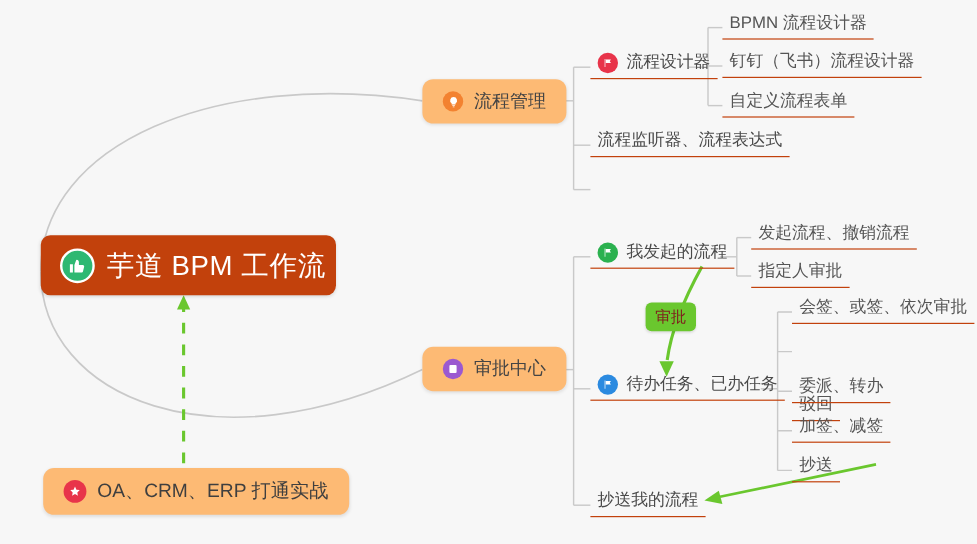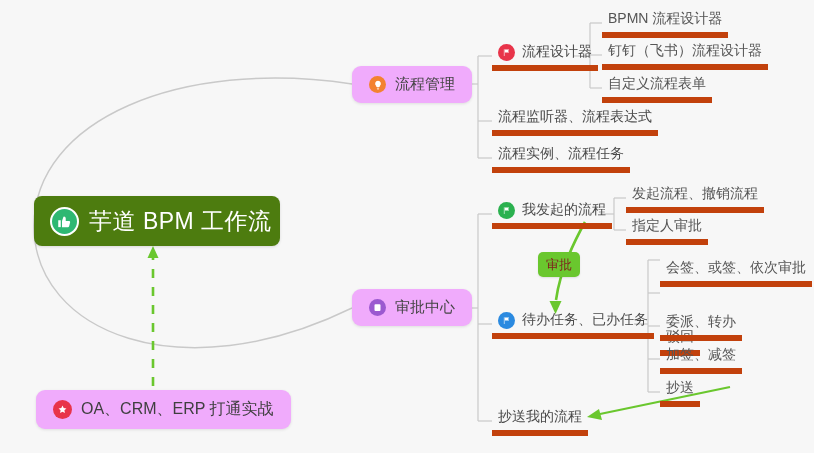--- a/index.html
+++ b/index.html
@@ -12,45 +12,45 @@
   }
   #canvas{position:absolute;inset:0;width:814px;height:453px;}
   svg.wires{position:absolute;left:0;top:0;width:814px;height:453px;pointer-events:none;}
 
   
   .node{position:absolute;display:flex;align-items:center;box-sizing:border-box;}
 
   
   .root{
     left:34px;top:196px;width:246px;height:50px;
-    background:#4d7c0f;border-radius:8px;
+    background:#c2410c;border-radius:8px;
     box-shadow:0 1px 3px rgba(0,0,0,.12);
     padding:0 16px;gap:10px;
   }
   .root .label{color:#ffffff;font-size:23px;letter-spacing:.5px;white-space:nowrap;}
 
   
   .card{
-    background:#f0abfc;border-radius:9px;
+    background:#fdba74;border-radius:9px;
     box-shadow:0 1px 3px rgba(0,0,0,.10);
     padding:0 17px;gap:9px;
   }
   .card .label{color:#444;font-size:15px;white-space:nowrap;}
 
   .n-liucheng{left:352px;top:66px;height:37px;}
   .n-shenpi{left:352px;top:289px;height:37px;}
   .n-oa{left:36px;top:390px;height:39px;}
   .n-oa .label{font-size:16px;color:#3f3f3f;}
 
   
   .leaf{
     position:absolute;display:flex;align-items:center;gap:7px;
     white-space:nowrap;box-sizing:border-box;
     padding:0 6px 4px 6px;
-    border-bottom:6px solid #c2410c;
+    border-bottom:1px solid #c2410c;
   }
   .leaf .label{color:#4a4a4a;font-size:14px;}
   .leaf.sub .label{color:#555;font-size:14px;}
 
   
   .ico{display:inline-flex;align-items:center;justify-content:center;flex:none;}
   .ico-thumb{width:25px;height:25px;border-radius:50%;background:#2eb872;border:2px solid #ffffff;}
   .ico-dot{width:17px;height:17px;border-radius:50%;}
   .ico-bulb{background:#f38230;}
   .ico-flagred{background:#e8344a;}
@@ -163,23 +163,20 @@
   <div class="leaf sub" style="left:602px;top:42px;">
     <span class="label">钉钉（飞书）流程设计器</span>
   </div>
   <div class="leaf sub" style="left:602px;top:75px;">
     <span class="label">自定义流程表单</span>
   </div>
 
   <div class="leaf" style="left:492px;top:108px;">
     <span class="label">流程监听器、流程表达式</span>
   </div>
-  <div class="leaf" style="left:492px;top:145px;">
-    <span class="label">流程实例、流程任务</span>
-  </div>
 
   <div class="node card n-shenpi">
     <span class="ico ico-dot ico-purple">
       <svg width="9" height="9" viewBox="0 0 24 24" fill="#ffffff">
         <rect x="4" y="3" width="16" height="18" rx="2.5"></rect>
       </svg>
     </span>
     <span class="label">审批中心</span>
   </div>
 
@@ -202,21 +199,21 @@
   <div class="leaf" style="left:492px;top:311px;">
     <span class="ico ico-dot ico-flagblue">
       <svg width="9" height="9" viewBox="0 0 24 24" fill="#ffffff">
         <path d="M5 3h1.6v18H5z"></path>
           <path d="M7.5 4h11.5l-2.6 4 2.6 4H7.5z"></path>
       </svg>
     </span>
     <span class="label">待办任务、已办任务</span>
   </div>
 
-  <div class="leaf sub" style="left:660px;top:247px;margin-top:12px;">
+  <div class="leaf sub" style="left:660px;top:247px;">
     <span class="label">会签、或签、依次审批</span>
   </div>
   <div class="leaf sub" style="left:660px;top:280px;margin-top:48px;">
     <span class="label">驳回</span>
   </div>
   <div class="leaf sub" style="left:660px;top:313px;text-align:right;">
     <span class="label">委派、转办</span>
   </div>
   <div class="leaf sub" style="left:660px;top:346px;">
     <span class="label">加签、减签</span>

